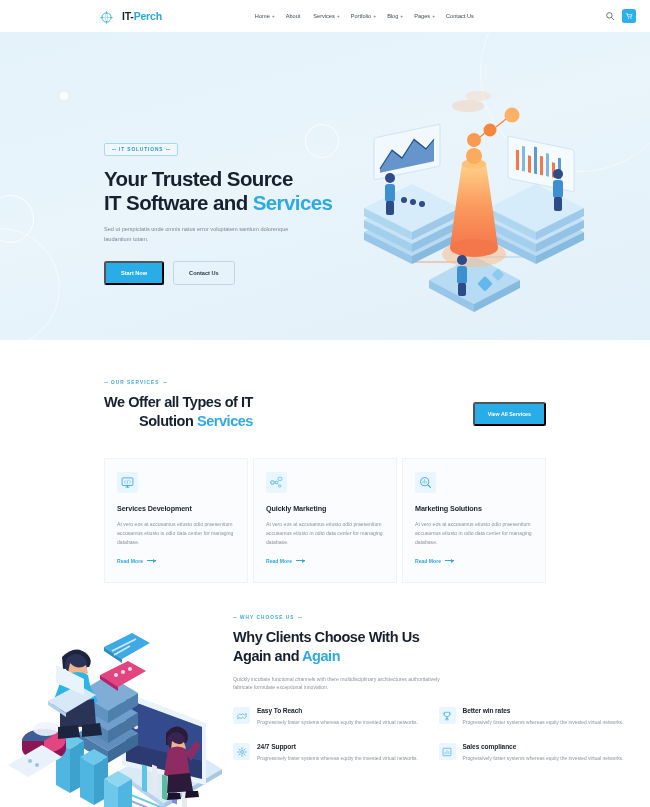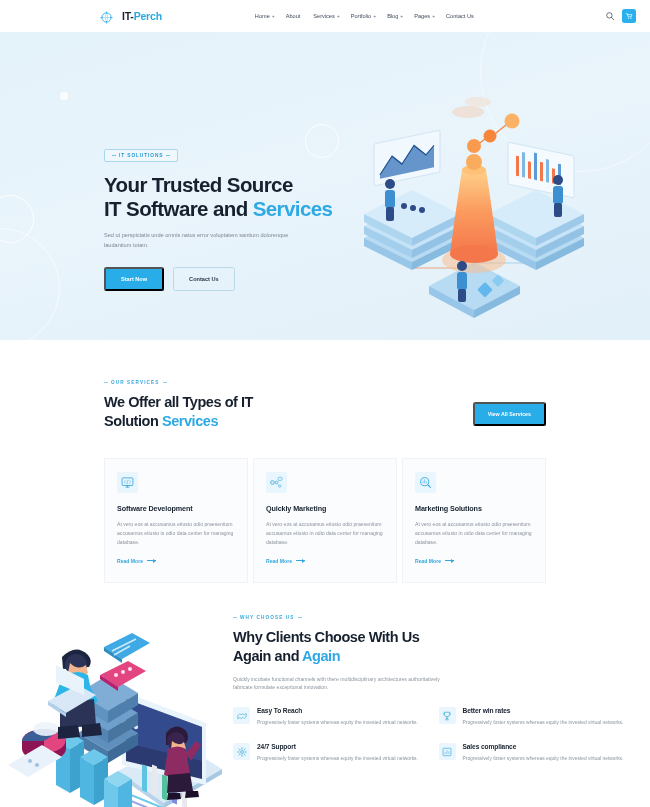--- a/index.html
+++ b/index.html
@@ -43,21 +43,21 @@
     height:308px; position:relative; overflow:hidden;
     background:linear-gradient(165deg,#e4f2fa 0%,#e9f4fb 45%,#e2f0f9 100%);
   }
   .hero-deco { position:absolute; border-radius:50%; border:1px solid rgba(255,255,255,.85); }
   .d1 { width:34px; height:34px; left:305px; top:92px; }
   .d2 { width:48px; height:48px; left:-14px; top:163px; }
   .d3 { width:120px; height:120px; left:-60px; top:196px; border-color:rgba(255,255,255,.6); }
   .d4 { width:200px; height:200px; left:480px; top:-60px; border-color:rgba(255,255,255,.5); }
   .d5 { width:8px; height:8px; left:60px; top:60px; background:rgba(255,255,255,.8); border:none; }
 
-  .hero-inner { position:relative; display:flex; height:100%; padding:6px 0 0 104px; }
+  .hero-inner { position:relative; display:flex; height:100%; padding:0 0 0 104px; }
   .hero-copy { width:230px; padding-top:104px; }
 
   .badge {
     display:inline-flex; align-items:center; gap:3px;
     border:1px solid #a9d8ee; border-radius:2px;
     padding:3px 7px; background:rgba(255,255,255,.35);
     font-size:4.8px; letter-spacing:.9px; font-weight:700; color:#2699d6;
   }
   .badge-dash { width:4px; height:1px; background:#6fc3e8; display:inline-block; }
 
@@ -88,21 +88,21 @@
   .wrap { padding:0 104px; }
   .eyebrow {
     font-size:4.7px; letter-spacing:1.1px; font-weight:700; color:#3aa7dd;
     display:flex; align-items:center; gap:3px;
   }
   .eyebrow-dash { width:4px; height:1px; background:#8ecdeb; display:inline-block; }
 
   .sec-head { display:flex; align-items:flex-end; justify-content:space-between; }
   .sec-title {
     margin-top:8px; font-size:14.5px; line-height:1.33; font-weight:700;
-    letter-spacing:-0.45px; color:#16202e;
+    letter-spacing:-0.45px; color:#16202e;text-align:right;
   }
   .sec-title .accent { color:#2fa9e4; }
   .btn-sm { font-size:5.3px; font-weight:700; padding:7px 13px; border-radius:2.5px; background:#29ade9; color:#fff; cursor:pointer; margin-bottom:6px; }
 
   .cards { display:flex; gap:5px; margin-top:26px; }
   .card {
     flex:1; background:#fbfcfd; border:1px solid #f0f2f5;
     padding:13px 12px 15px 12px;
   }
   .card-icon {
@@ -359,21 +359,21 @@
     <div class="cards">
 
       <div class="card">
         <div class="card-icon">
           <svg width="13" height="13" viewBox="0 0 24 24">
             <rect x="2" y="3.5" width="20" height="14" rx="1.5" fill="none" stroke="#3aa7dd" stroke-width="1.6"></rect>
             <path d="M8.5 8.5L6 11l2.5 2.5M15.5 8.5L18 11l-2.5 2.5M13 7.5l-2 7" fill="none" stroke="#63c0ea" stroke-width="1.4" stroke-linecap="round"></path>
             <path d="M9 20.5h6M12 17.5v3" stroke="#3aa7dd" stroke-width="1.6" stroke-linecap="round"></path>
           </svg>
         </div>
-        <div class="card-title">Software Development</div>
+        <div class="card-title">Services Development</div>
         <p class="card-text">At vero eos at accusamus etiusto odio praesentium accusamus etiusto is odio data center for managing database.</p>
         <span class="card-link">
           <span>Read More</span>
           <i class="arrow"></i>
         </span>
       </div>
 
       <div class="card">
         <div class="card-icon">
           <svg width="13" height="13" viewBox="0 0 24 24">

